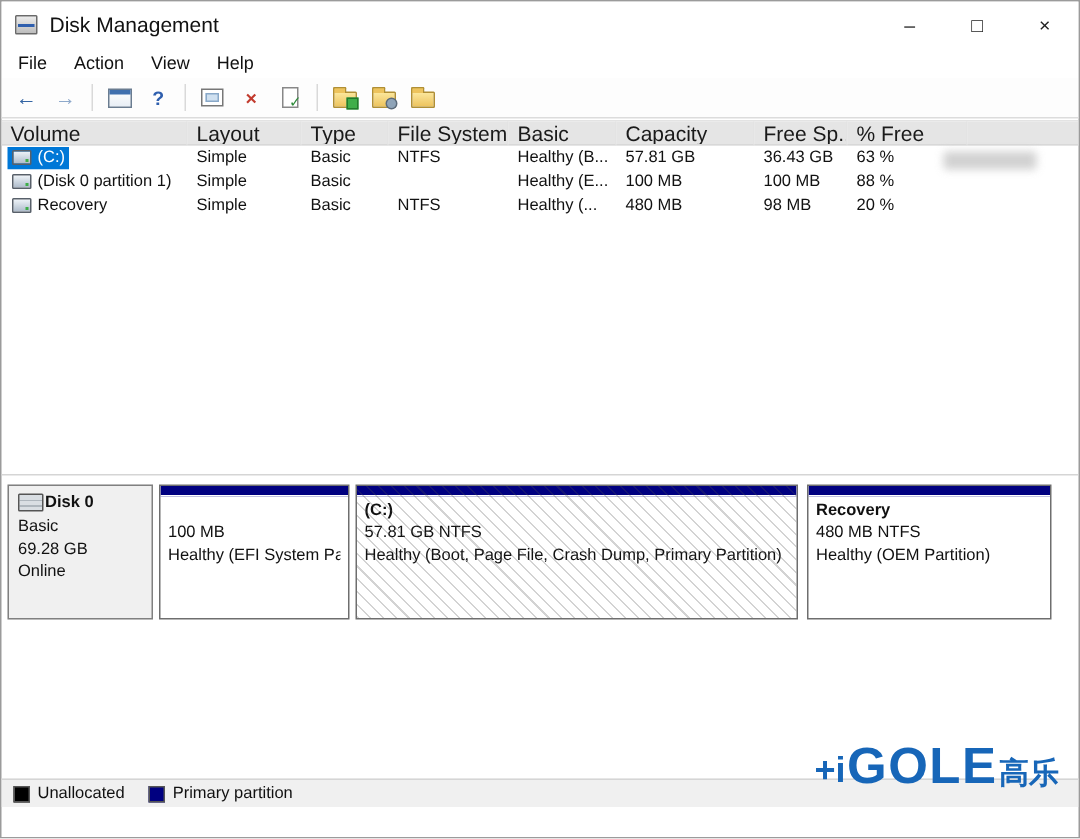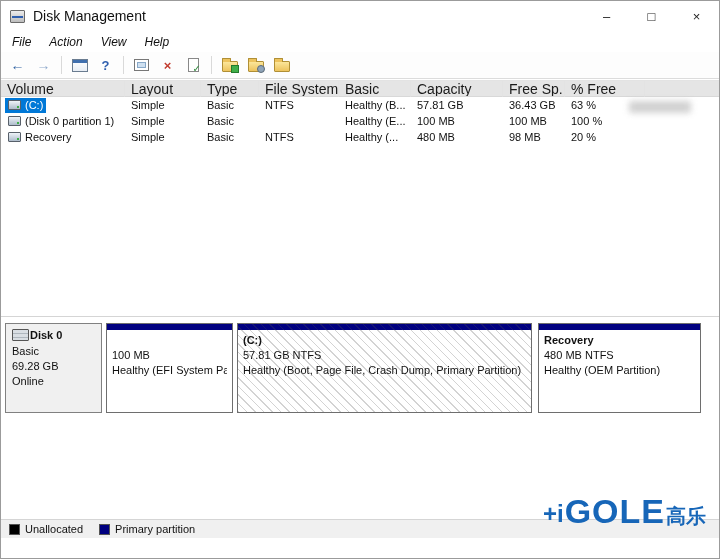--- a/index.html
+++ b/index.html
@@ -11,21 +11,21 @@
   .app-icon{width:15px;height:13px;border:1px solid #6a6a6a;border-radius:1px;
     background:linear-gradient(#ececec,#bdbdbd);position:relative;margin-right:8px;flex:0 0 auto;}
   .app-icon::before{content:"";position:absolute;left:1px;right:1px;top:5px;height:2px;background:#2f5fae;}
   .title-text{font-size:14px;color:#111;}
   .controls{margin-left:auto;display:flex;height:100%;}
   .ctrl{width:45px;height:100%;display:flex;align-items:center;justify-content:center;
     font-size:13px;color:#222;cursor:default;}
 
   
   .menubar{height:21px;display:flex;align-items:center;padding-left:2px;font-size:12px;color:#111;background:#fff;}
-  .menu-item{padding:2px 9px;font-style:italic;}
+  .menu-item{padding:2px 9px;}
 
   
   .toolbar{height:27px;display:flex;align-items:center;padding-left:5px;gap:3px;border-bottom:1px solid #dcdcdc;background:#fdfdfd;}
   .tb-i{width:23px;height:22px;display:flex;align-items:center;justify-content:center;position:relative;}
   .tb-sep{width:1px;height:18px;background:#d9d9d9;margin:0 3px;}
   .g-blue{color:#3465a4;font-weight:bold;font-size:14px;line-height:1;}
   .g-dim{opacity:.55;}
   .g-help{color:#2f5fae;font-weight:bold;font-size:13px;}
   .g-red{color:#c23b2e;font-weight:bold;font-size:13px;}
   .icon-console{width:16px;height:13px;border:1px solid #6a7c90;background:linear-gradient(#ffffff,#e8eef5);position:relative;}
@@ -184,21 +184,21 @@
           <span class="drv"></span>
           <span>(Disk 0 partition 1)</span>
         </span>
       </div>
       <div class="tcell c1">Simple</div>
       <div class="tcell c2">Basic</div>
       <div class="tcell c3"></div>
       <div class="tcell c4">Healthy (E...</div>
       <div class="tcell c5">100 MB</div>
       <div class="tcell c6">100 MB</div>
-      <div class="tcell c7">100 %</div>
+      <div class="tcell c7">88 %</div>
       <div class="tcell c8"></div>
     </div>
 
     <div class="trow">
       <div class="tcell vol-cell c0">
         <span class="vol-wrap">
           <span class="drv"></span>
           <span>Recovery</span>
         </span>
       </div>

